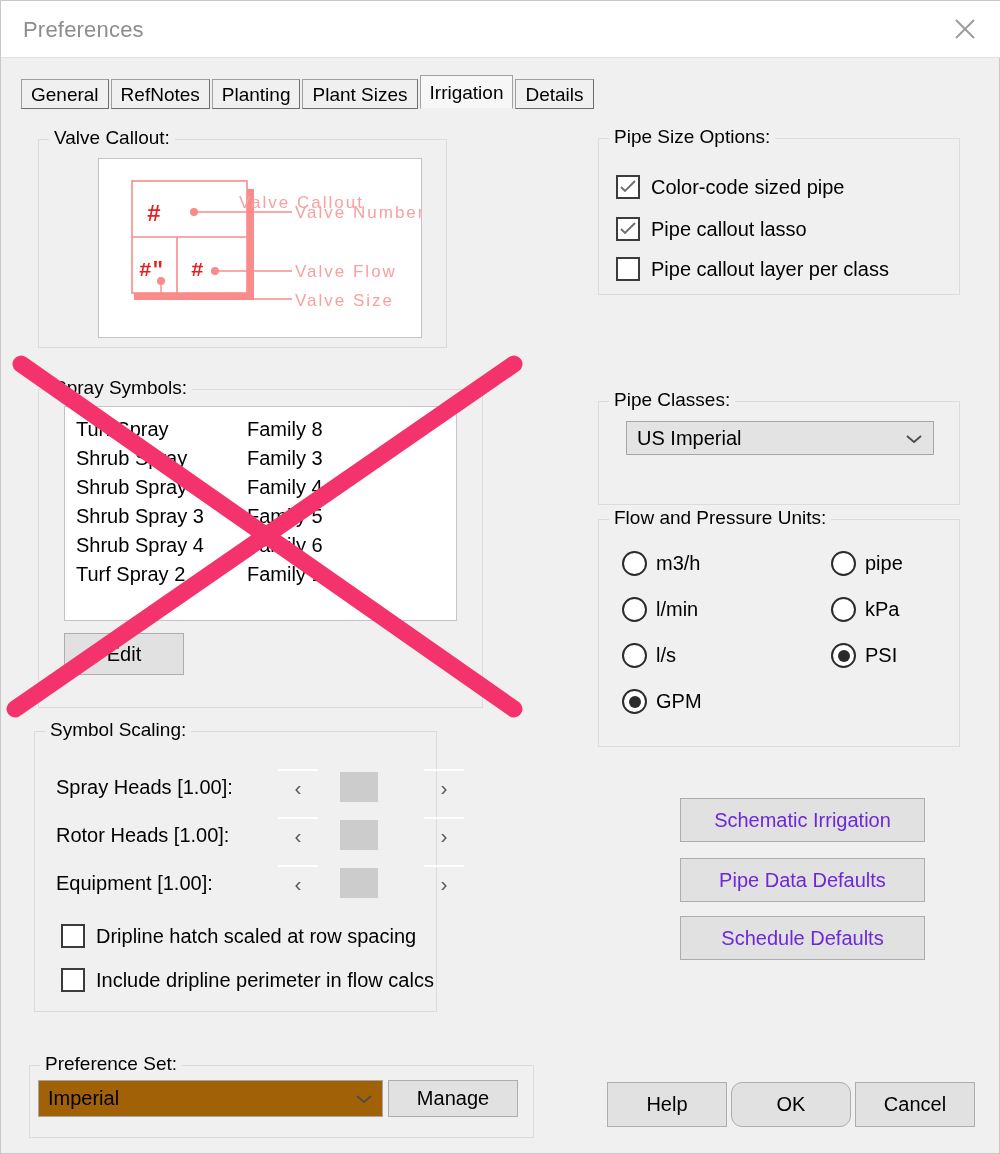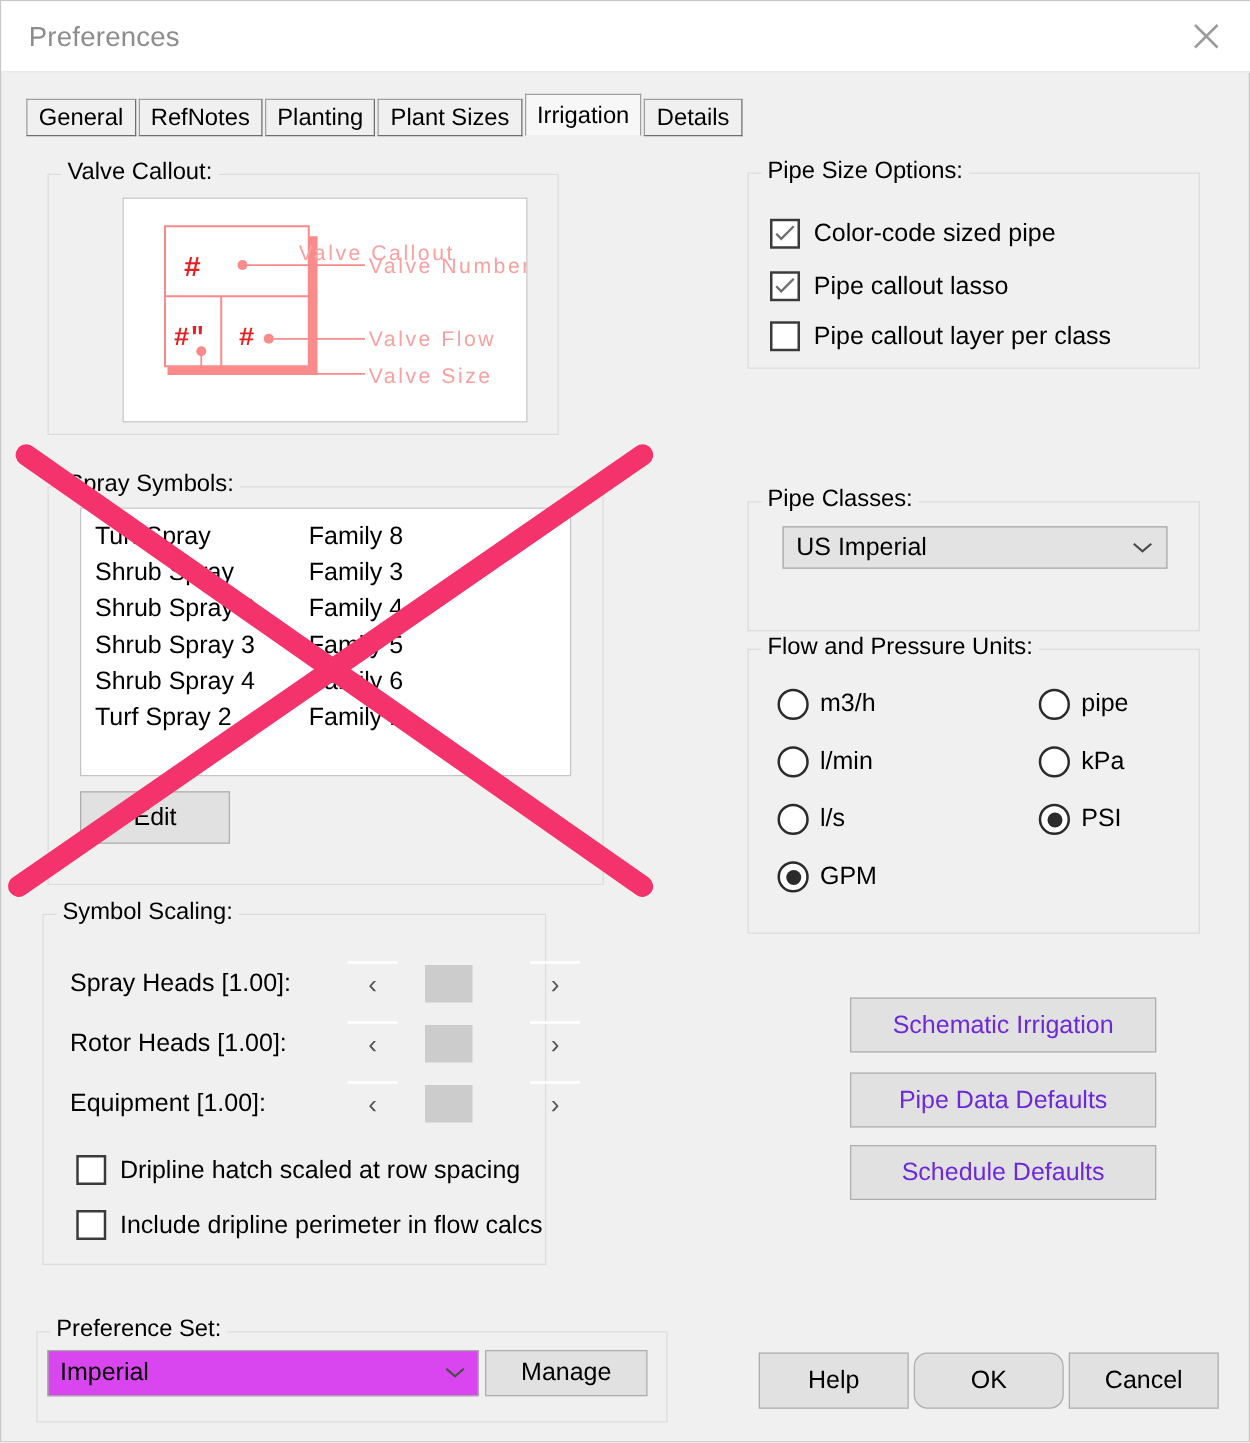--- a/index.html
+++ b/index.html
@@ -146,21 +146,21 @@
     flex: none;
     display: flex; align-items: center; justify-content: center;
   }
   .checkbox svg { display: block; }
 
   
   #grp-pref-set { left: 28px; top: 1064px; width: 505px; height: 73px; }
   #pref-combo {
     position: absolute; left: 8px; top: 14px;
     width: 345px; height: 37px;
-    background: #d946ef;
+    background: #a16207;
     border: 1px solid #a6a6a6;
     display: flex; align-items: center;
     padding: 16px 9px;
     font-size: 20px; color: #000;
     justify-content: space-between;
   }
   #manage-btn {
     position: absolute; left: 358px; top: 14px;
     width: 130px; height: 37px;
     background: #e1e1e1;

